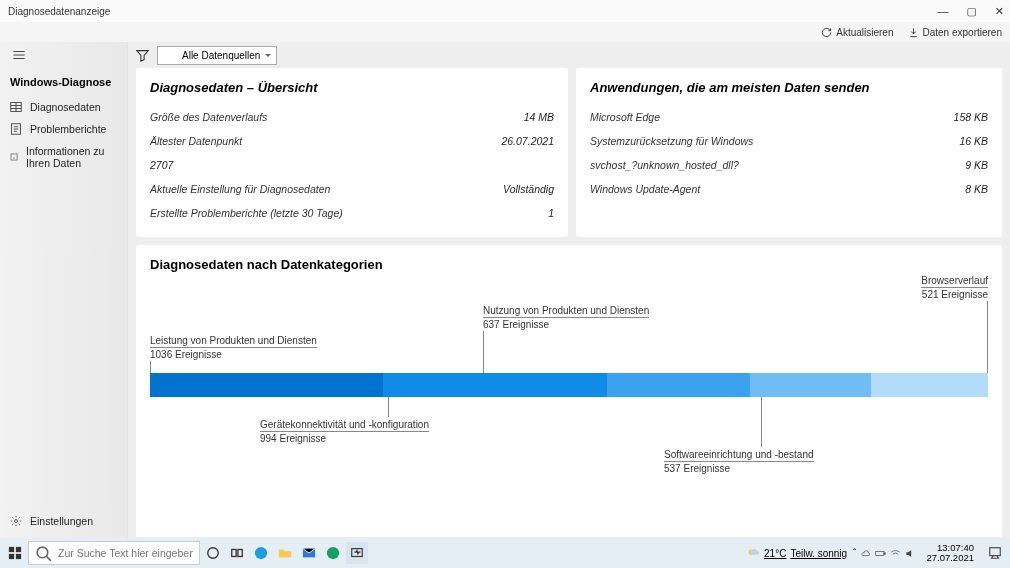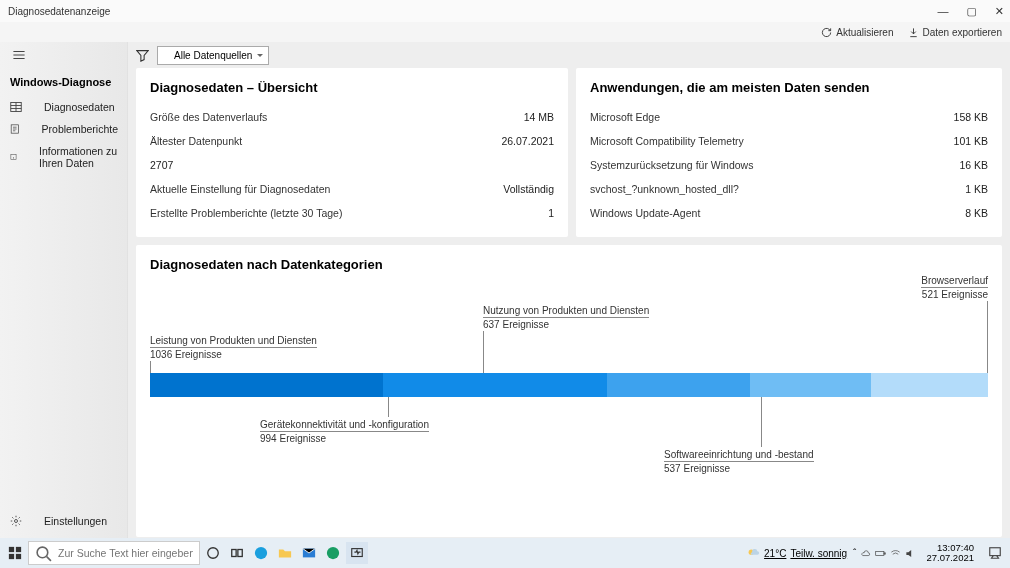--- a/index.html
+++ b/index.html
@@ -9,29 +9,29 @@
   .winbtns { display: flex; gap: 18px; font-size: 11px; color: #333; }
   .winbtns span { cursor: default; }
   .appbar { height: 20px; display: flex; align-items: center; justify-content: flex-end; padding: 0 8px; background: #f5f5f5; gap: 14px; font-size: 10px; color: #333; }
   .appbar .item { display: flex; gap: 4px; }
   .appbar svg { width: 11px; height: 11px; }
   .main { display: flex; height: calc(100% - 22px - 20px - 30px); }
   .sidebar { width: 128px; background: linear-gradient(to right, #f2f2f2, #e8e8e8 99%, #ddd); padding: 6px 0; position: relative; }
   .hamburger { padding: 0 12px 6px; }
   .hamburger svg { width: 14px; height: 14px; }
   .sidebar .heading { font-size: 11px; font-weight: 600; padding: 6px 10px 8px; }
-  .navitem { display: flex; align-items: center; gap: 22px; padding: 5px 10px; font-size: 10.5px; color: #222; cursor: default; }
+  .navitem { display: flex; align-items: center; gap: 8px; padding: 5px 10px; font-size: 10.5px; color: #222; cursor: default; }
   .navitem svg { width: 12px; height: 12px; fill: none; stroke: #444; stroke-width: 1.2; }
   .settings { position: absolute; bottom: 6px; width: 100%; }
   .content { flex: 1; overflow: hidden; background: #eeeeee; }
   .toolbar { height: 26px; display: flex; align-items: center; gap: 8px; padding: 0 8px; }
   .funnel { width: 13px; height: 13px; }
-  .dd { border: 1px solid #aaa; background: #fff; padding: 3px 16px 3px 16px; font-size: 10px; position: relative; }
+  .dd { border: 1px solid #aaa; background: #fff; padding: 3px 16px 3px 24px; font-size: 10px; position: relative; }
   .dd::after { content: ""; position: absolute; right: 5px; top: 7px; border: 3px solid transparent; border-top-color: #666; }
-  .grid2 { display: flex; gap: 8px; padding: 0 8px 8px; }
+  .grid2 { display: flex; gap: 8px; padding: 0 8px 8px; font-style: italic; }
   .card { background: #fff; border-radius: 2px; padding: 12px 14px; }
   .overview { width: 432px; }
   .apps { flex: 1; }
   .card h2 { font-size: 13px; font-weight: 600; margin-bottom: 10px; }
   .row { display: flex; justify-content: space-between; font-size: 10.5px; padding: 6px 0; gap: 8px; }
   .row span:first-child { color: #333; }
   .row span:last-child { color: #222; text-align: right; }
   .bigcard { margin: 0 8px 8px; background: #fff; border-radius: 2px; padding: 12px 14px; height: 292px; position: relative; }
   .bigcard h2 { font-size: 13px; font-weight: 600; }
   .bar-wrap { position: absolute; left: 14px; right: 14px; top: 128px; height: 24px; display: flex; }
@@ -148,30 +148,26 @@
             <span>1</span>
           </div>
       </div>
       <div class="card apps">
         <h2>Anwendungen, die am meisten Daten senden</h2>
         <div class="row">
             <span>Microsoft Edge</span>
             <span>158 KB</span>
           </div>
         <div class="row">
-            <span>Microsoft Compatibility Telemetry</span>
-            <span>101 KB</span>
-          </div>
-        <div class="row">
             <span>Systemzurücksetzung für Windows</span>
             <span>16 KB</span>
           </div>
         <div class="row">
             <span>svchost_?unknown_hosted_dll?</span>
-            <span>1 KB</span>
+            <span>9 KB</span>
           </div>
         <div class="row">
             <span>Windows Update-Agent</span>
             <span>8 KB</span>
           </div>
       </div>
     </div>
 
     <div class="bigcard">
       <h2>Diagnosedaten nach Datenkategorien</h2>

